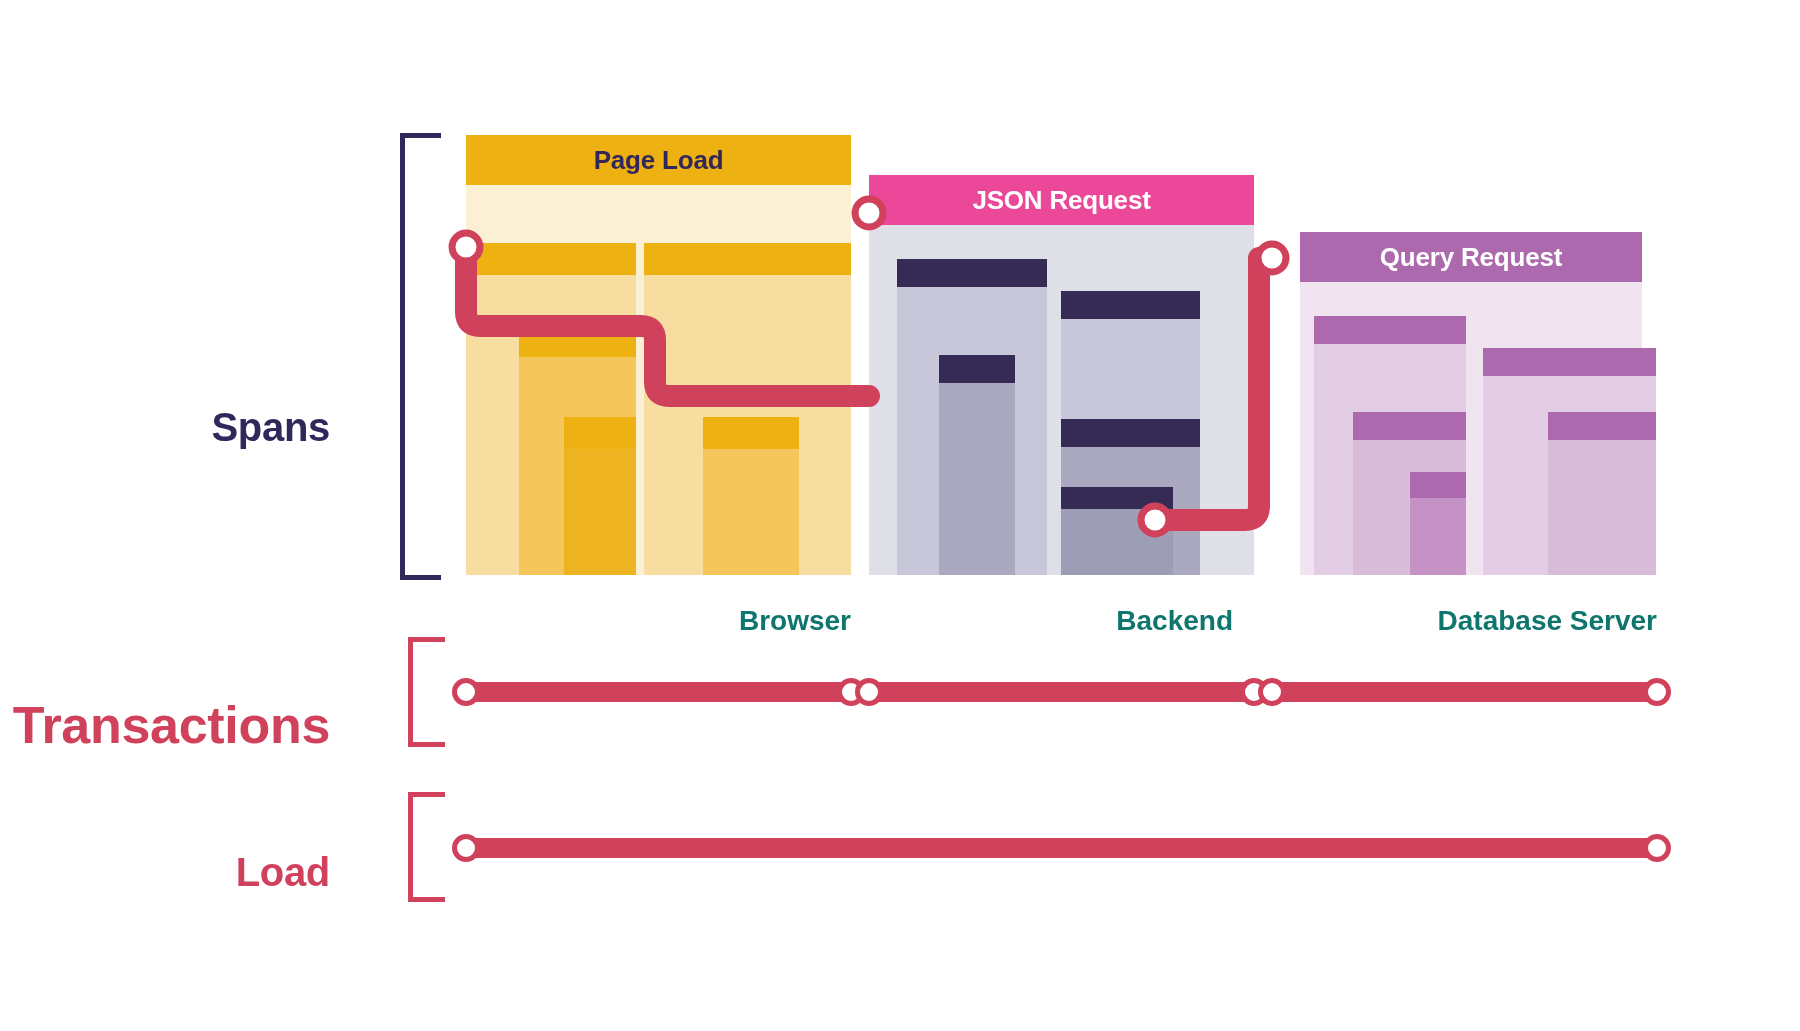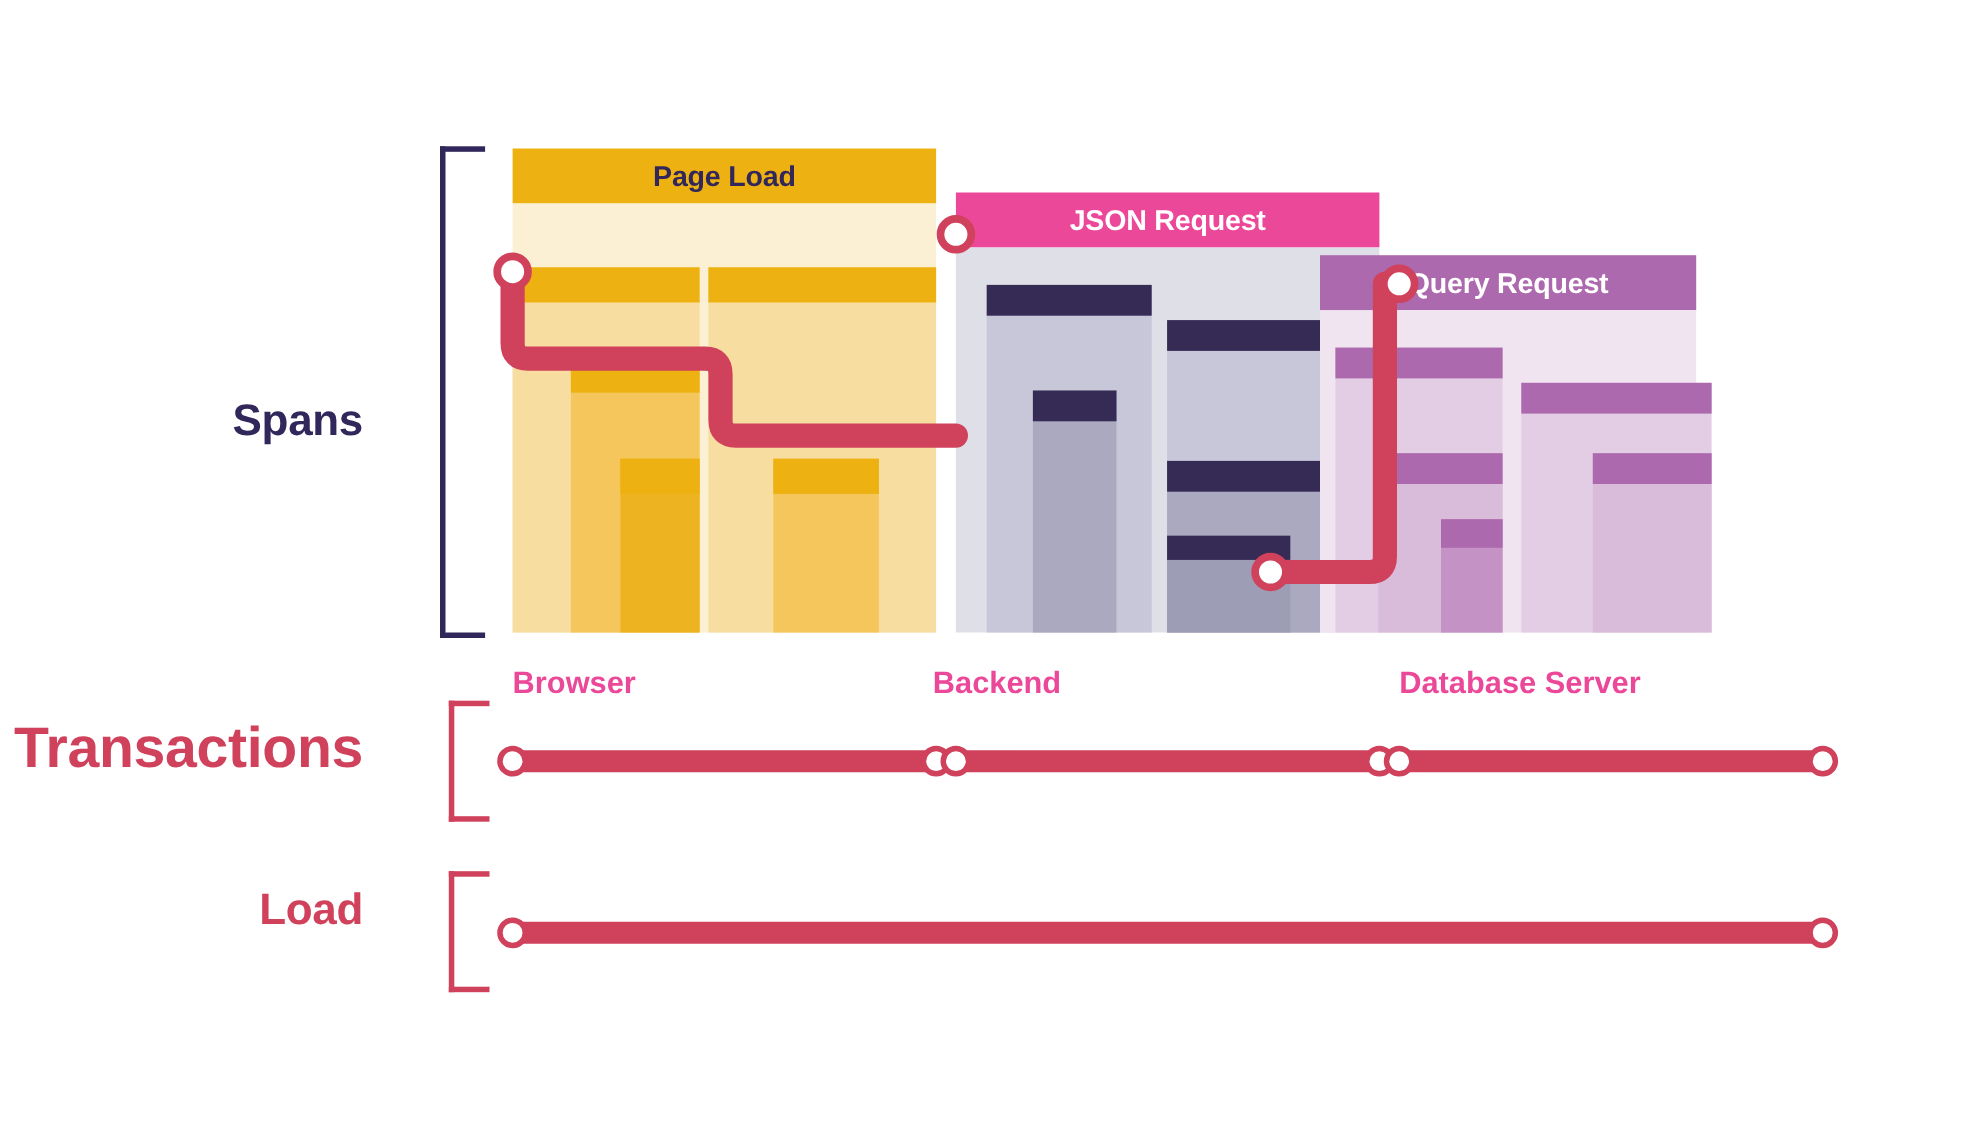--- a/index.html
+++ b/index.html
@@ -10,20 +10,21 @@
   }
   #stage{position:relative;width:1800px;height:1031px;background:#fff;}
 
   
   .row-label{
     position:absolute;
     font-weight:bold;
     letter-spacing:-0.3px;
     white-space:nowrap;
     text-align:right;
+    margin-top:45px;
   }
   #label-spans{
     left:0;top:360px;width:330px;
     font-size:40px;color:#32275b;
   }
   #label-transactions{
     left:0;top:650px;width:330px;
     font-size:52px;color:#d0415c;
   }
   #label-trace{
@@ -67,31 +68,31 @@
   #panel-browser{left:466px;top:135px;width:385px;height:440px;}
   #panel-browser .panel-title{background:#edb211;color:#32275b;}
   #panel-browser .panel-body{background:#fbf0d4;}
 
   
   #panel-backend{left:869px;top:175px;width:385px;height:400px;}
   #panel-backend .panel-title{background:#362b54;color:#ffffff;}
   #panel-backend .panel-body{background:#dfdfe8;}
 
   
-  #panel-database{left:1200px;top:232px;width:342px;height:343px;text-decoration:underline;}
+  #panel-database{left:1300px;top:232px;width:342px;height:343px;text-decoration:underline;}
   #panel-database .panel-title{background:#ad69ad;color:#ffffff;}
   #panel-database .panel-body{background:#f0e4f0;}
 
   
   .col-caption{
     position:absolute;
     top:605px;
     font-size:28px;font-weight:bold;
-    color:#ec4899;
-    text-align:left;
+    color:#0f766e;
+    text-align:right;
     white-space:nowrap;
   }
   #caption-browser{left:466px;width:385px;}
   #caption-backend{left:848px;width:385px;}
   #caption-database{left:1272px;width:385px;}
 
   
   #connectors{position:absolute;left:0;top:0;width:1800px;height:1031px;pointer-events:none;}
 
   

